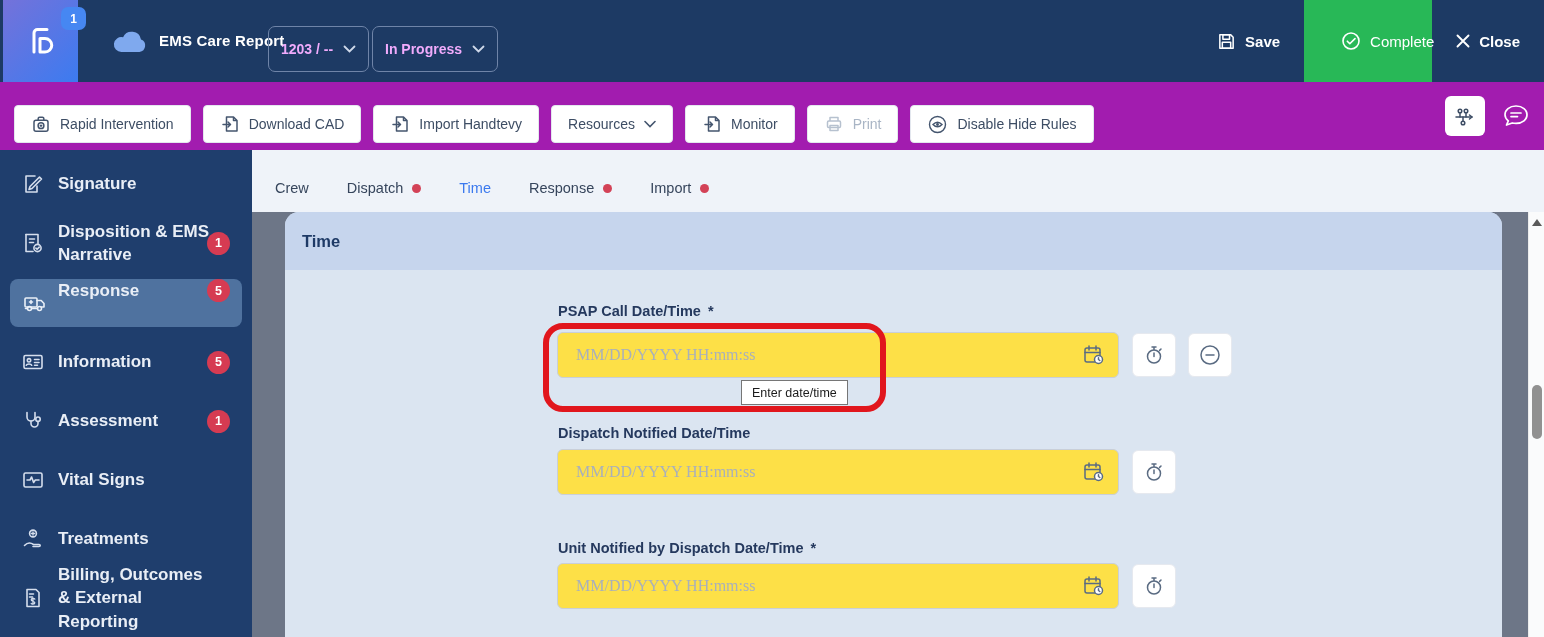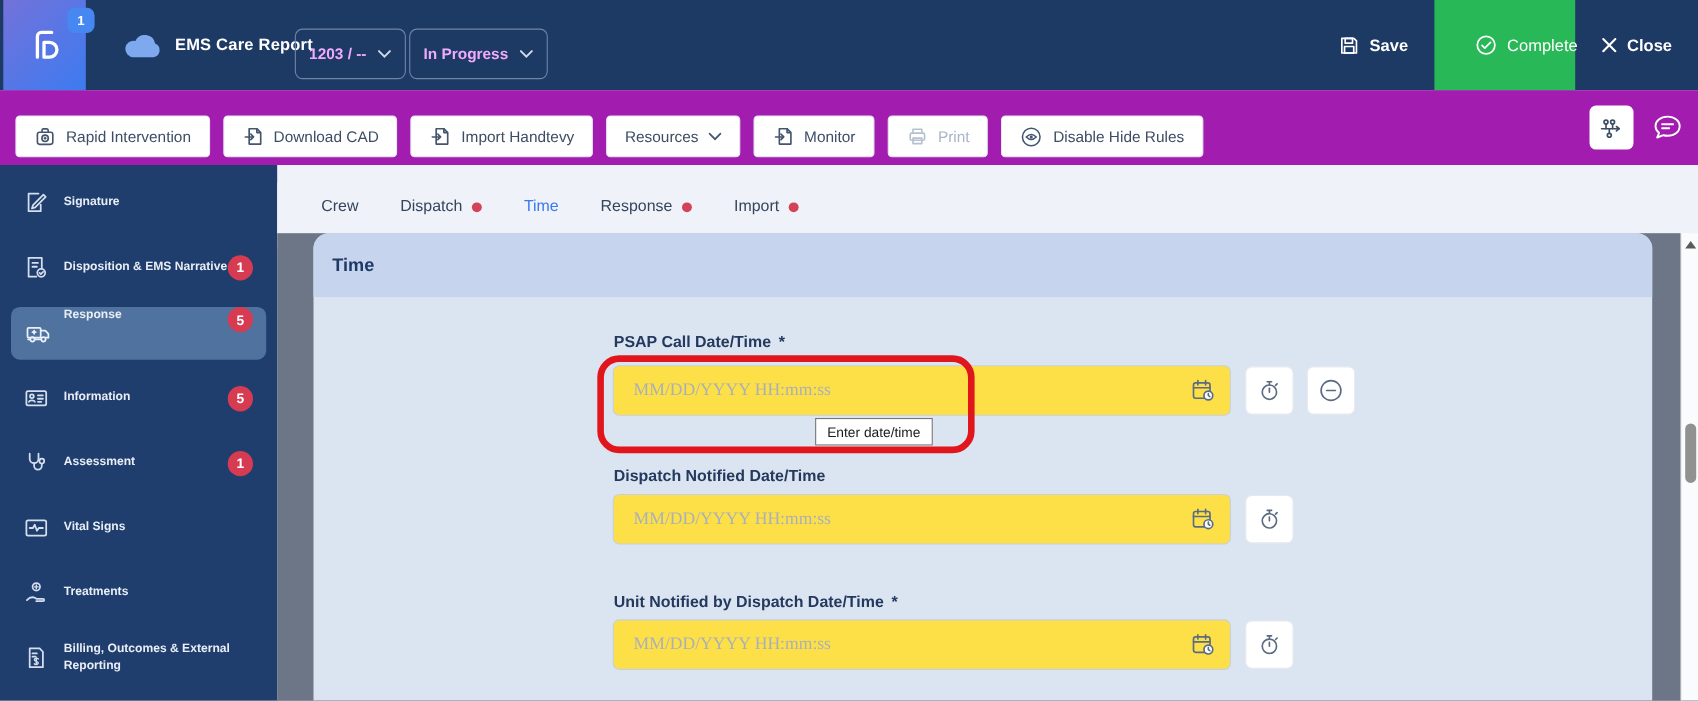--- a/index.html
+++ b/index.html
@@ -32,30 +32,30 @@
   .tbtn { height:38px; background:#ffffff; border:1px solid #e3e7ee; border-radius:4px;
     display:flex; align-items:center; gap:9px; padding:0 16px;
     font-size:14px; color:#3d4d64; font-weight:500; cursor:pointer; white-space:nowrap; }
   .tbtn.disabled { color:#a9b5c5; cursor:default; }
   .tb-right { position:absolute; right:14px; top:0; height:68px; display:flex; align-items:center; gap:17px; }
   .sq-btn { width:40px; height:40px; background:#fff; border-radius:6px; display:flex; align-items:center; justify-content:center; cursor:pointer; }
   
   .sidebar { position:absolute; left:0; top:150px; width:252px; height:487px; background:#1f3e6d; }
   .side-row { position:absolute; left:0; width:252px; display:flex; align-items:center; cursor:pointer; }
   .side-row .icon { position:absolute; left:20px; width:26px; display:flex; justify-content:center; }
-  .side-label { position:absolute; left:58px; width:158px; color:#e9eef6; font-size:11px; font-weight:600; line-height:1.38; }
+  .side-label { position:absolute; left:58px; width:158px; color:#e9eef6; font-size:17px; font-weight:600; line-height:1.38; }
   .side-sel { position:absolute; left:10px; width:232px; background:#4f729f; border-radius:8px; cursor:pointer; }
   .side-sel .icon { left:10px; }
   .side-sel .side-label { left:48px; }
   .nbadge { position:absolute; right:22px; width:23px; height:23px; border-radius:50%; background:#d63b52;
     color:#fff; font-size:12.5px; font-weight:bold; display:flex; align-items:center; justify-content:center; }
   .side-sel .nbadge { right:12px; }
   
   .tabbar { position:absolute; left:252px; top:150px; width:1292px; height:76px; background:#eff3f9;
-    display:flex; align-items:stretch; padding-left:40px; gap:38px; }
+    display:flex; align-items:stretch; padding-left:23px; gap:38px; }
   .tab { position:relative; display:flex; align-items:center; gap:9px; font-size:14.5px; font-weight:500; color:#36455c; cursor:pointer; }
   .tab .dot { width:9px; height:9px; border-radius:50%; background:#d34257; }
   .tab.active { color:#3b79ee; }
   .tab.active::after { content:""; position:absolute; left:-9px; right:-9px; bottom:4px; height:3.5px; background:#3b79ee; border-radius:2px; }
   
   .content-bg { position:absolute; left:252px; top:212px; width:1276px; height:425px; background:#6d7687; }
   .card { position:absolute; left:285px; top:212px; width:1217px; height:425px; background:#dbe5f1; border-radius:14px 14px 0 0; }
   .card-header { height:58px; background:#c6d5ed; border-radius:14px 14px 0 0; display:flex; align-items:center; padding-left:17px; }
   .card-title { color:#1e3a66; font-size:16.5px; font-weight:bold; }
   .flabel { position:absolute; left:273px; color:#25395e; font-size:14.5px; font-weight:bold; }

